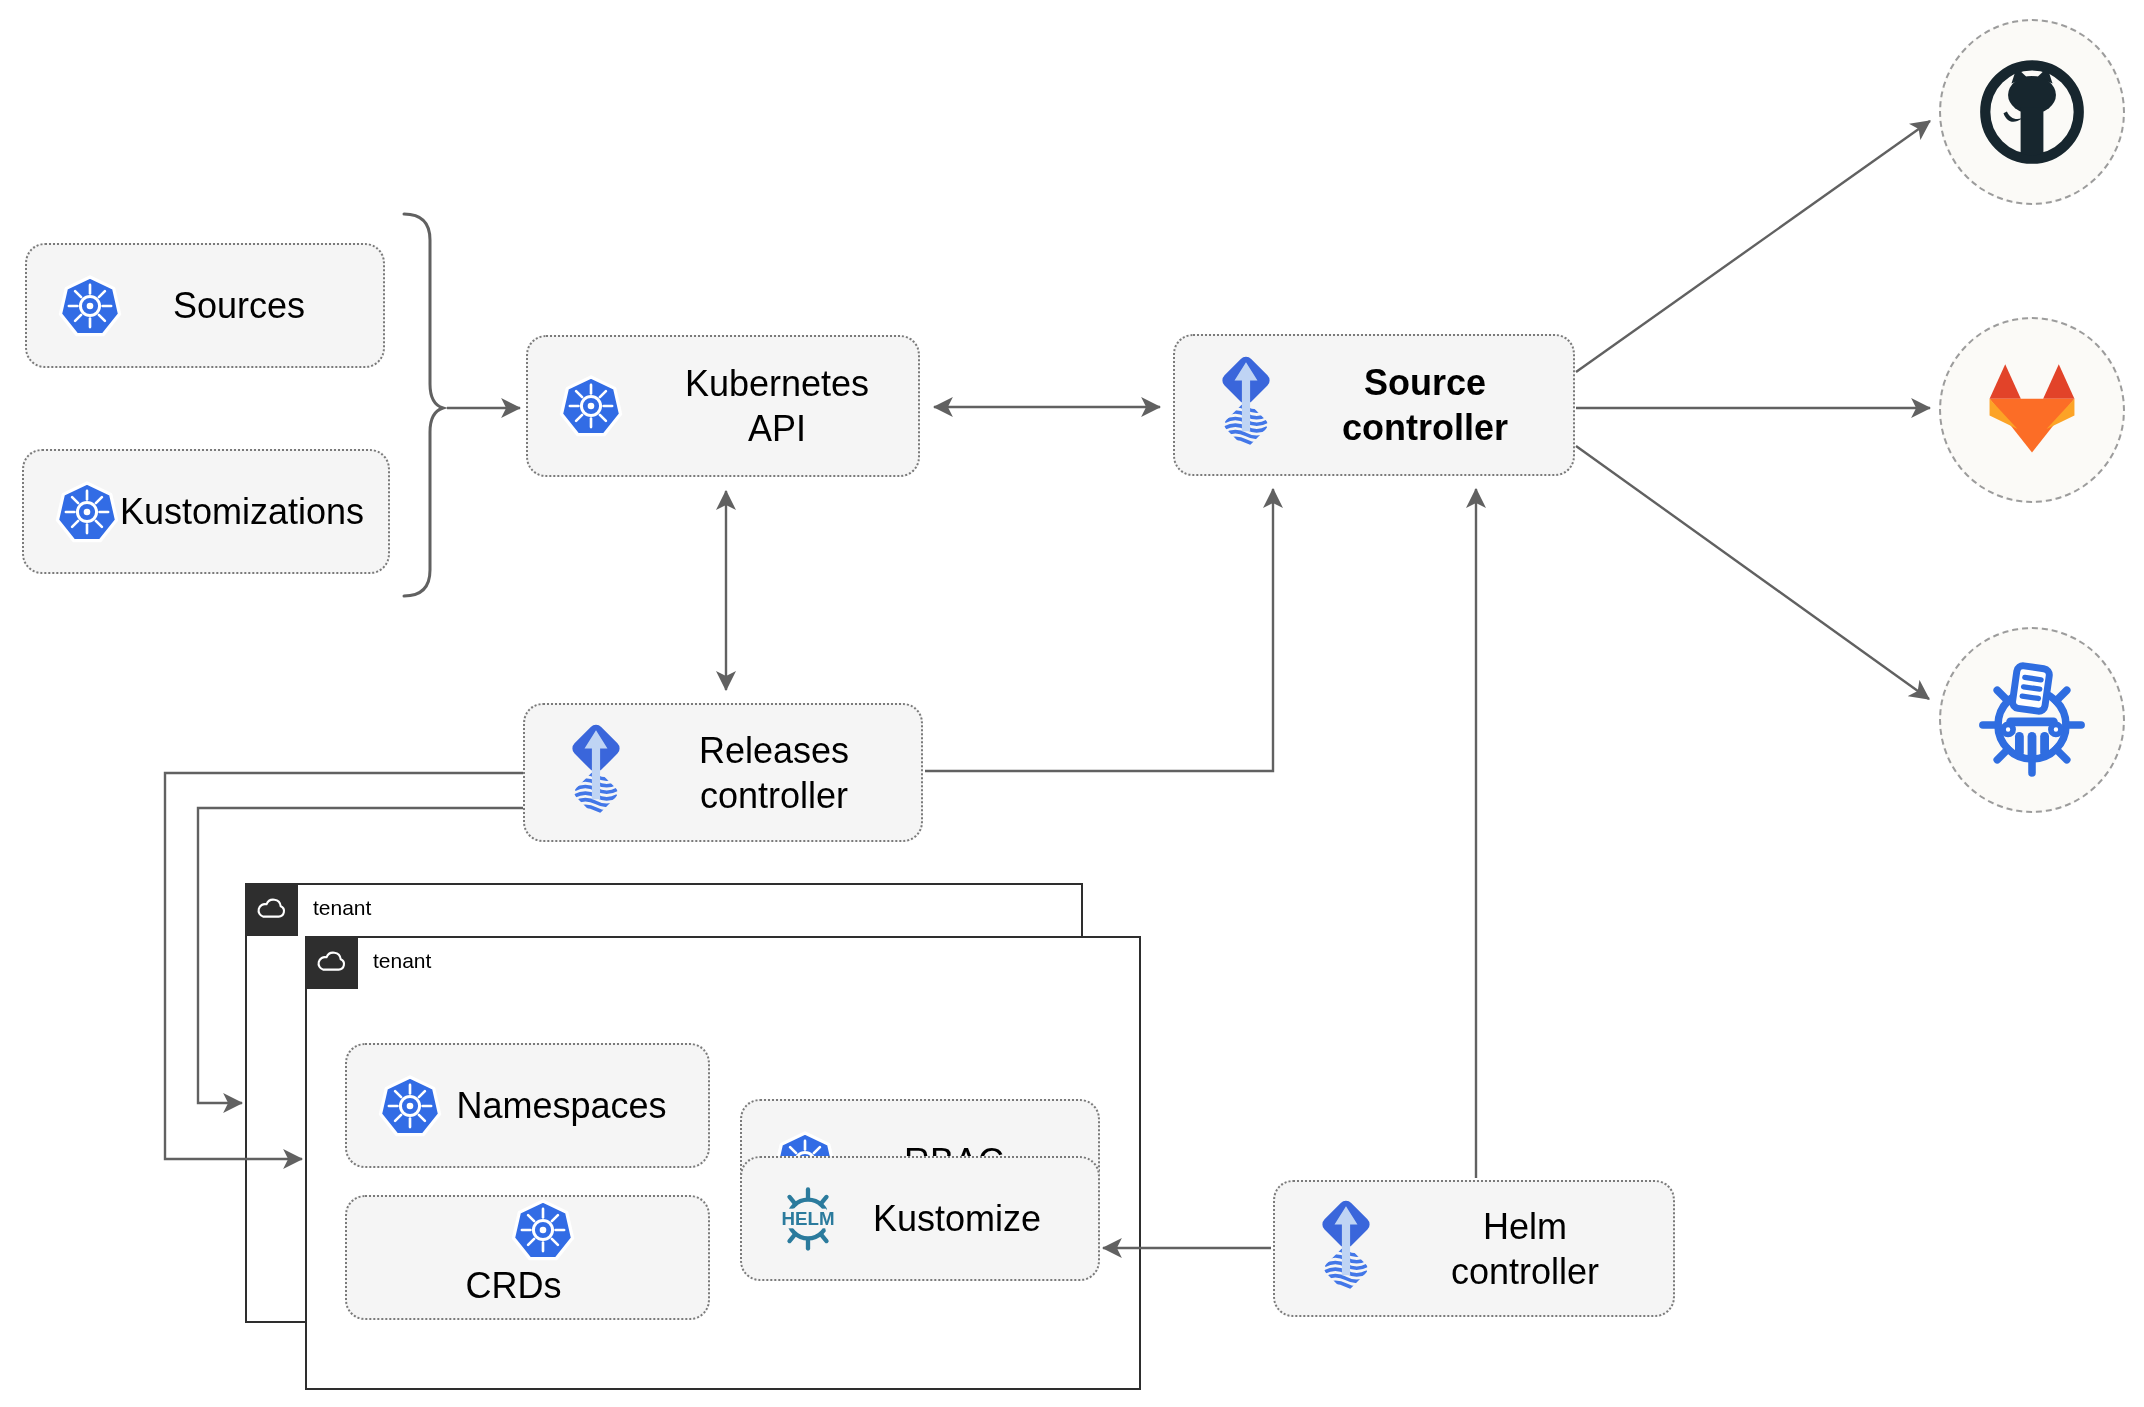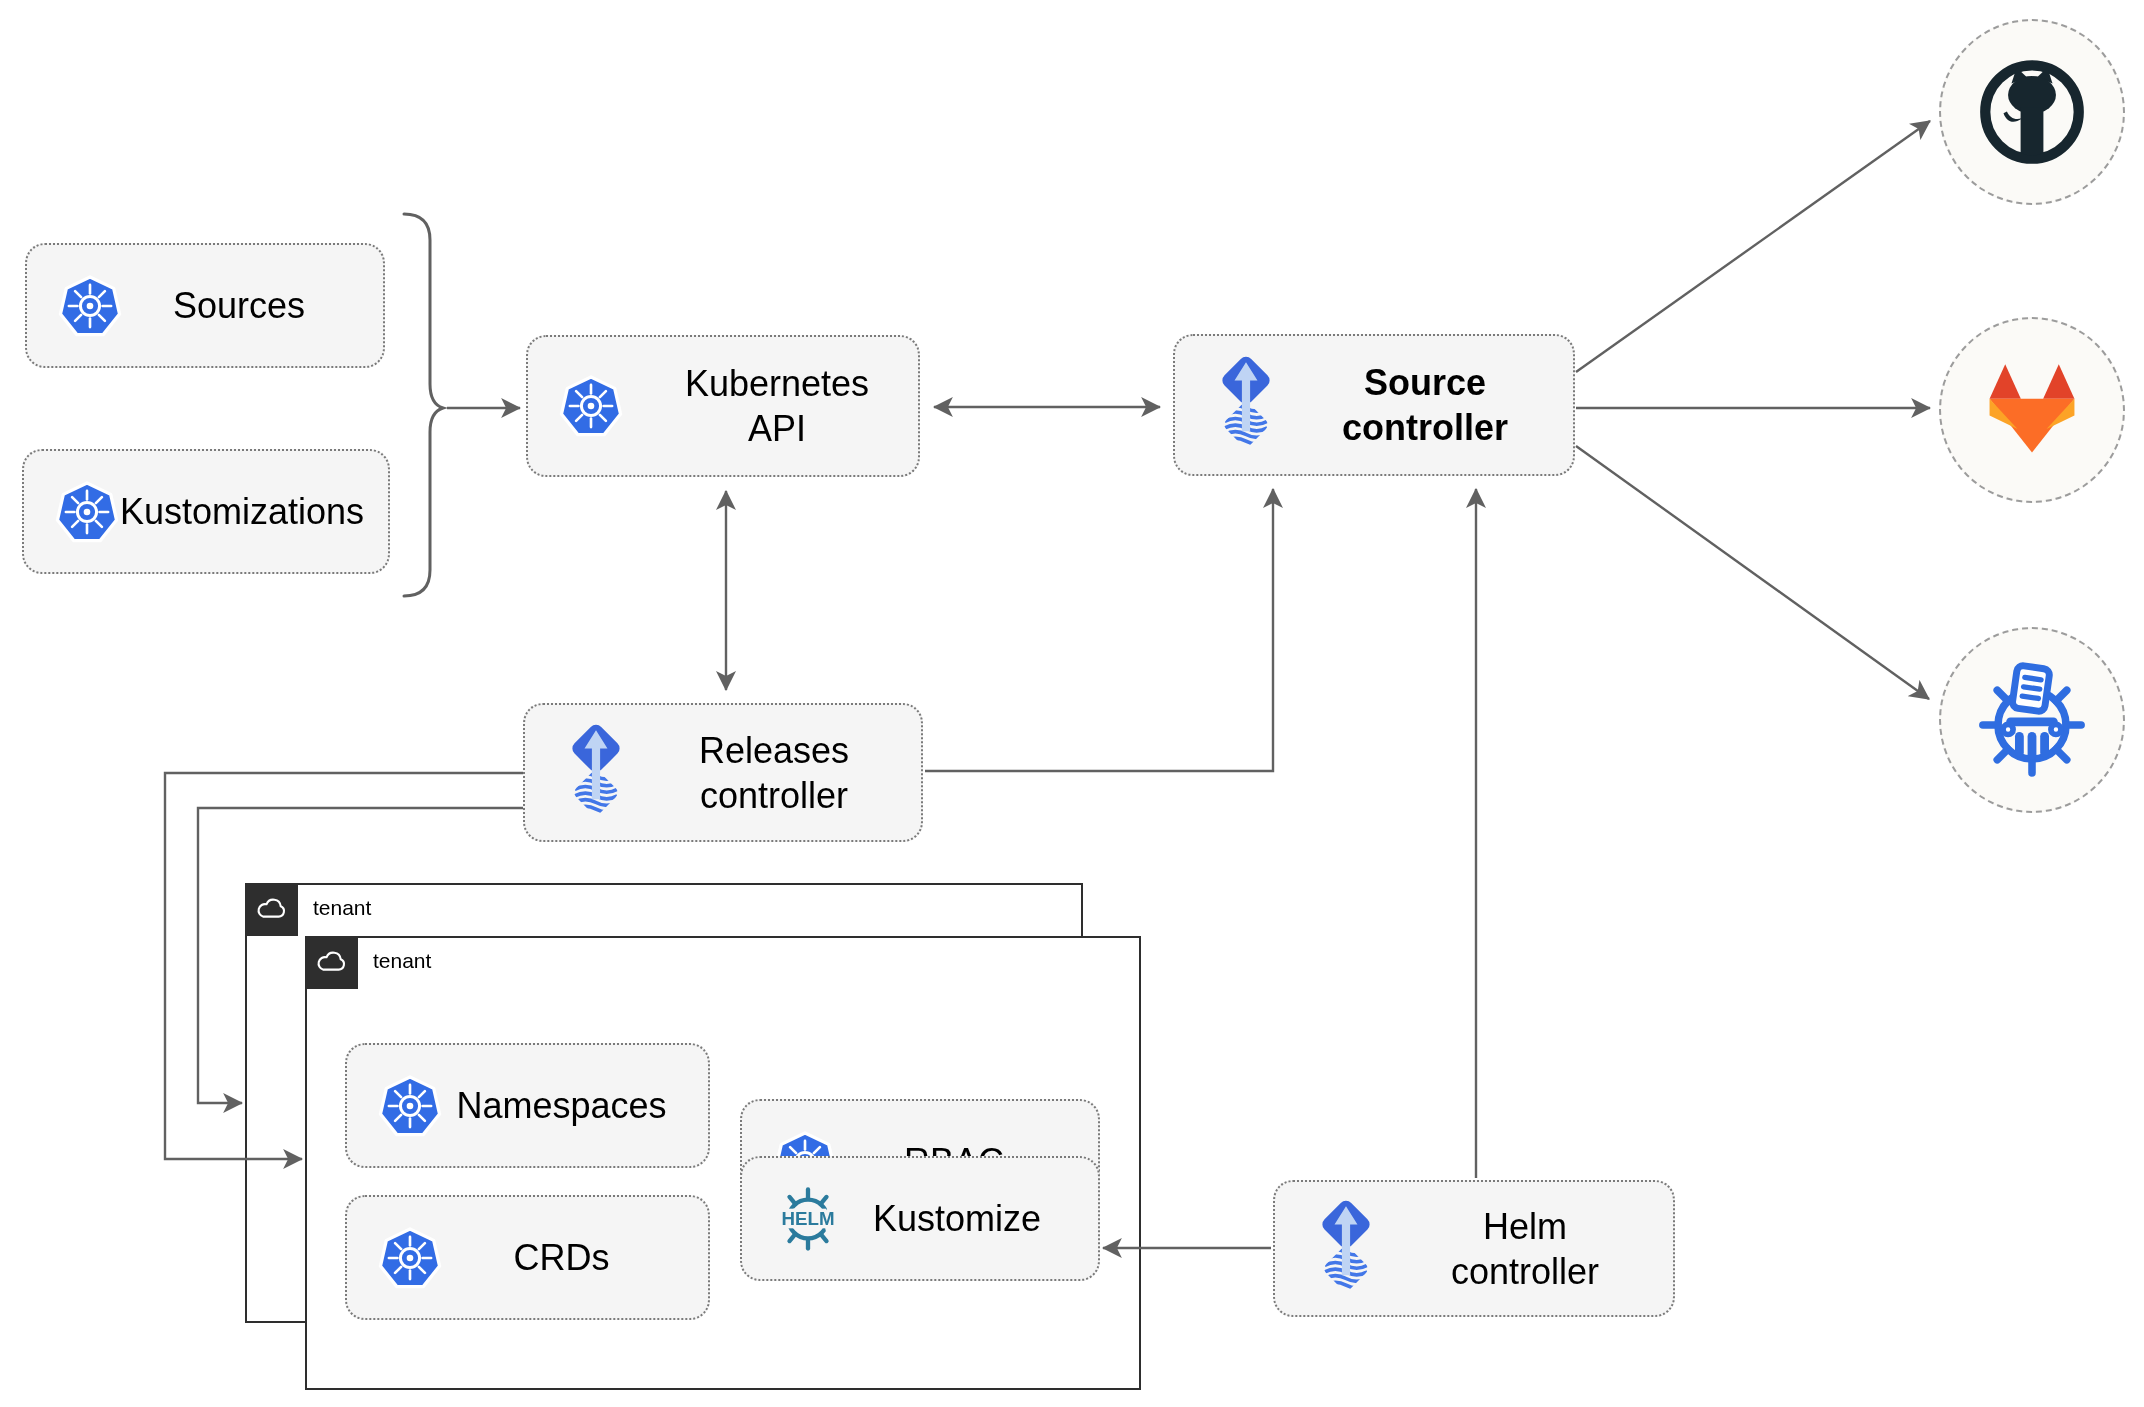--- a/index.html
+++ b/index.html
@@ -213,21 +213,21 @@
             <line x1="63.4" y1="36.6" x2="72.6" y2="27.4"></line>
             <line x1="36.6" y1="36.6" x2="27.4" y2="27.4"></line>
             <line x1="63.4" y1="63.4" x2="72.6" y2="72.6"></line>
             <line x1="36.6" y1="63.4" x2="27.4" y2="72.6"></line>
           </g>
         </svg>
       </span>
     <span class="nlabel">RBAC</span>
   </div>
 
-  <div class="box" style="left:345px; top:1195px; width:365px; height:125px;">
+  <div class="box" style="left:345px; top:1195px; width:365px; height:125px;flex-direction:column;">
     <span class="nicon">
         <svg width="66" height="66" viewBox="0 0 100 100">
           <polygon points="50,6 85.9,23.3 94.8,62.2 70,93.4 30,93.4 5.2,62.2 14.1,23.3" fill="#326CE5" stroke="#ffffff" stroke-width="5" stroke-linejoin="round"></polygon>
           <circle cx="50" cy="50" r="14.5" fill="none" stroke="#ffffff" stroke-width="4.5"></circle>
           <circle cx="50" cy="50" r="5" fill="#ffffff"></circle>
           <g stroke="#ffffff" stroke-width="4" stroke-linecap="round">
             <line x1="50" y1="31" x2="50" y2="18"></line>
             <line x1="50" y1="69" x2="50" y2="82"></line>
             <line x1="31" y1="50" x2="18" y2="50"></line>
             <line x1="69" y1="50" x2="82" y2="50"></line>

